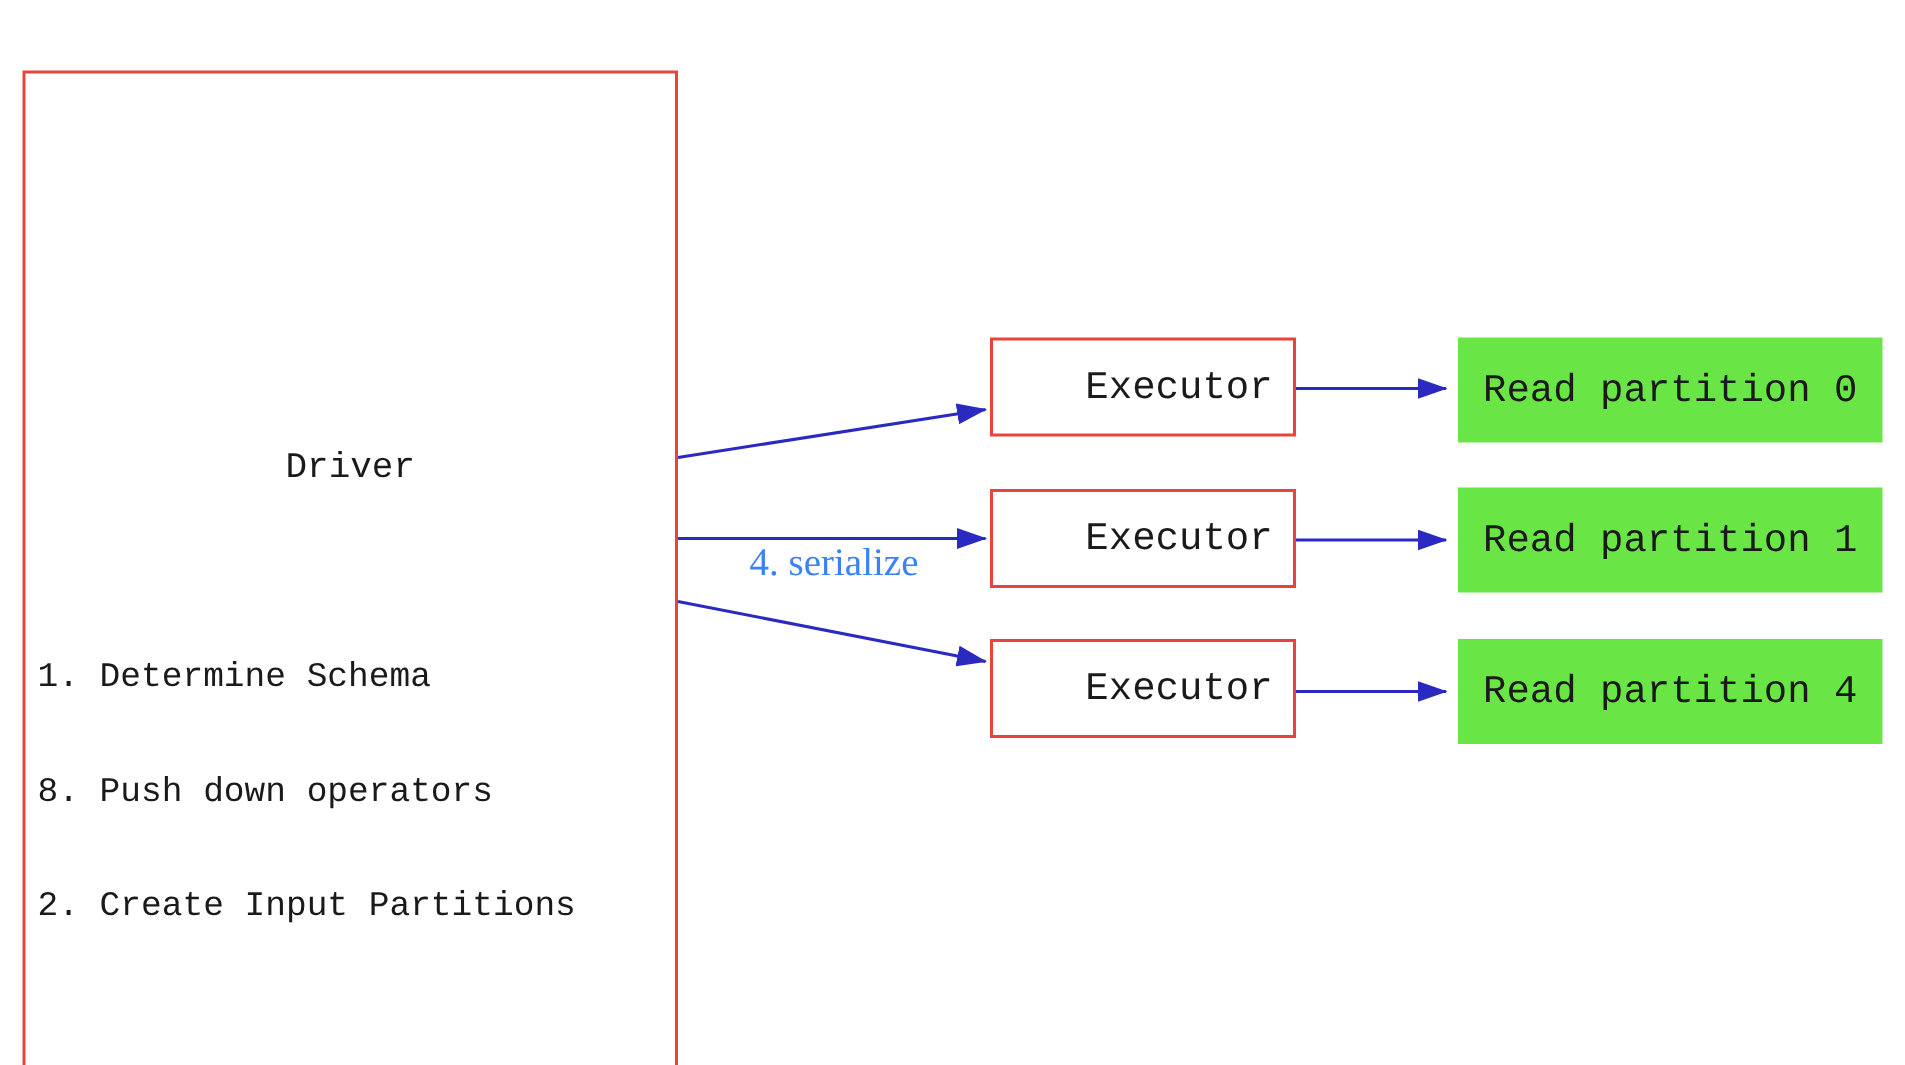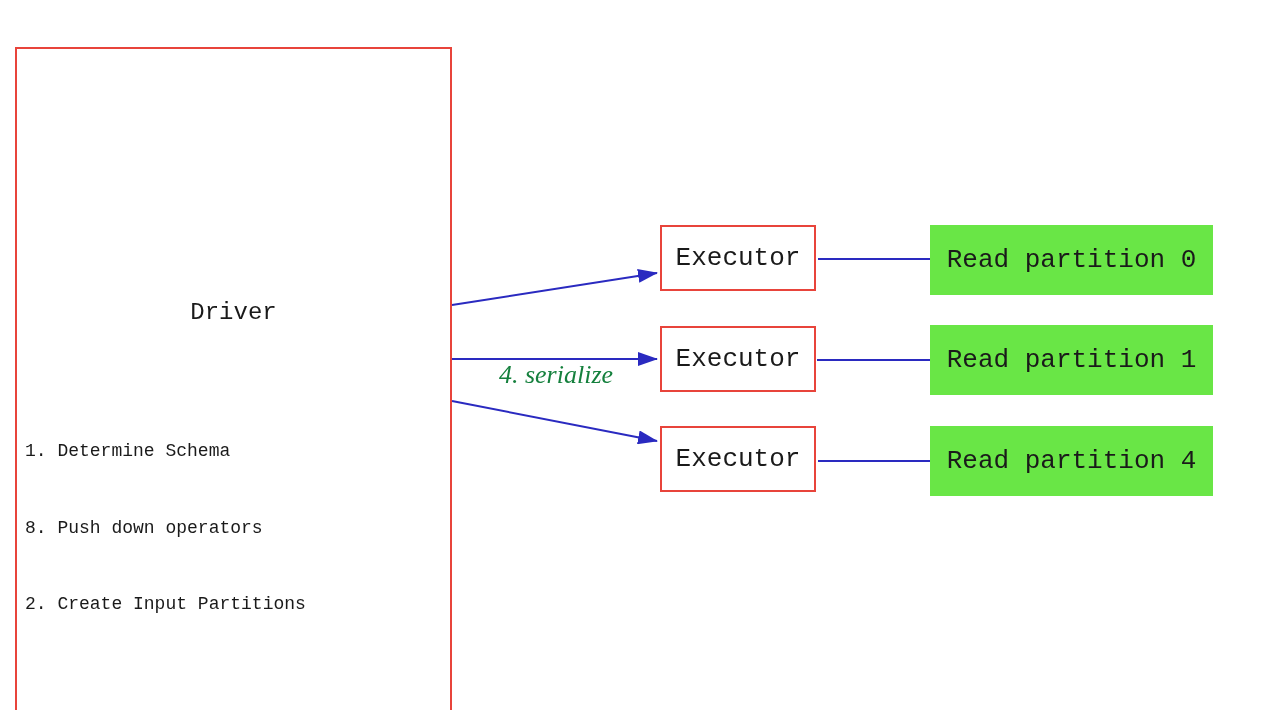--- a/index.html
+++ b/index.html
@@ -28,46 +28,46 @@
     background:#ffffff;
     margin-top:22px;
   }
   .driver-title{
     position:absolute;left:0;right:0;top:250px;
     text-align:center;font-size:24px;line-height:28px;
     white-space:pre;
   }
   .driver-steps{
     position:absolute;left:8px;top:339px;
-    font-size:18px;line-height:25.5px;white-space:pre;
+    font-size:23px;line-height:25.5px;white-space:pre;
   }
   .exec-box{
     position:absolute;left:660px;width:152px;height:62px;
     border:2px solid var(--box-border-red);
     background:#ffffff;
     display:flex;align-items:center;justify-content:center;
-    font-size:26px;white-space:pre;
+    font-size:26px;white-space:pre;padding-left:48px;
   }
   .exec-0{top:225px;}
   .exec-1{top:326px;}
   .exec-2{top:426px;}
   .part-box{
-    position:absolute;left:930px;width:283px;height:70px;
+    position:absolute;left:972px;width:283px;height:70px;
     background:var(--partition-green);
     display:flex;align-items:center;justify-content:center;
     font-size:26px;white-space:pre;
   }
   .part-0{top:225px;}
   .part-1{top:325px;}
   .part-2{top:426px;}
   .edge-label{
     position:absolute;
     font-family:"Liberation Serif","DejaVu Serif",serif;
     font-size:26px;line-height:28px;text-align:center;
-    color:#15803d;white-space:pre;font-style:italic;
+    color:#3b82f6;white-space:pre;
   }
   .edge-label-serialize{left:441px;top:305px;width:230px;}
   .edge-label-reader{left:790px;top:305px;width:200px;}
 </style>
 </head>
 <body>
 
 <div id="canvas">
 
   <svg id="arrows" viewBox="0 0 1270 710" xmlns="http://www.w3.org/2000/svg">

